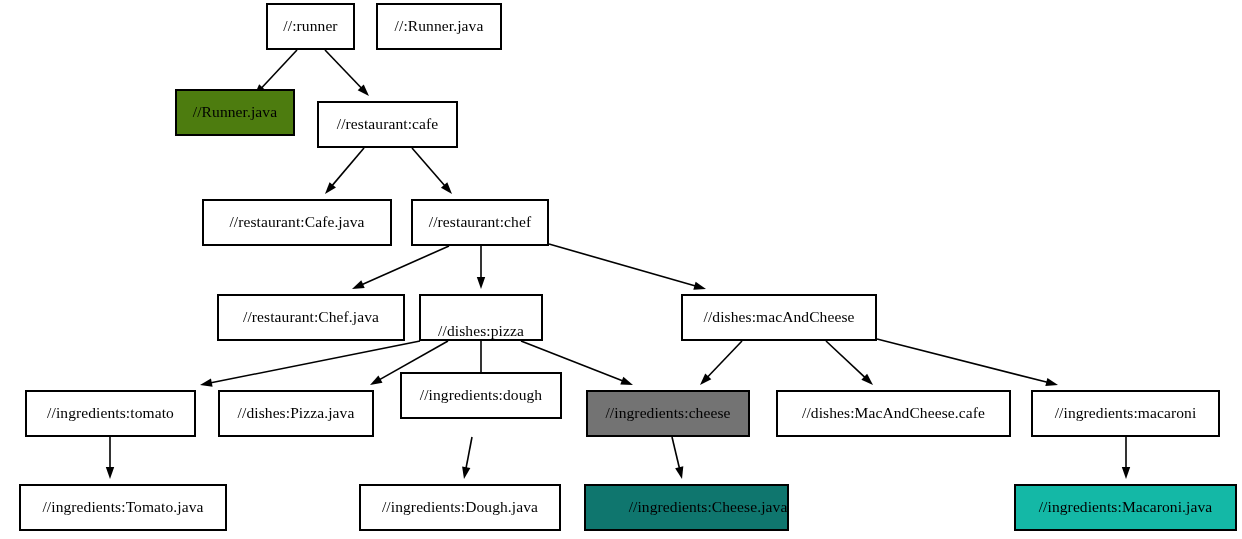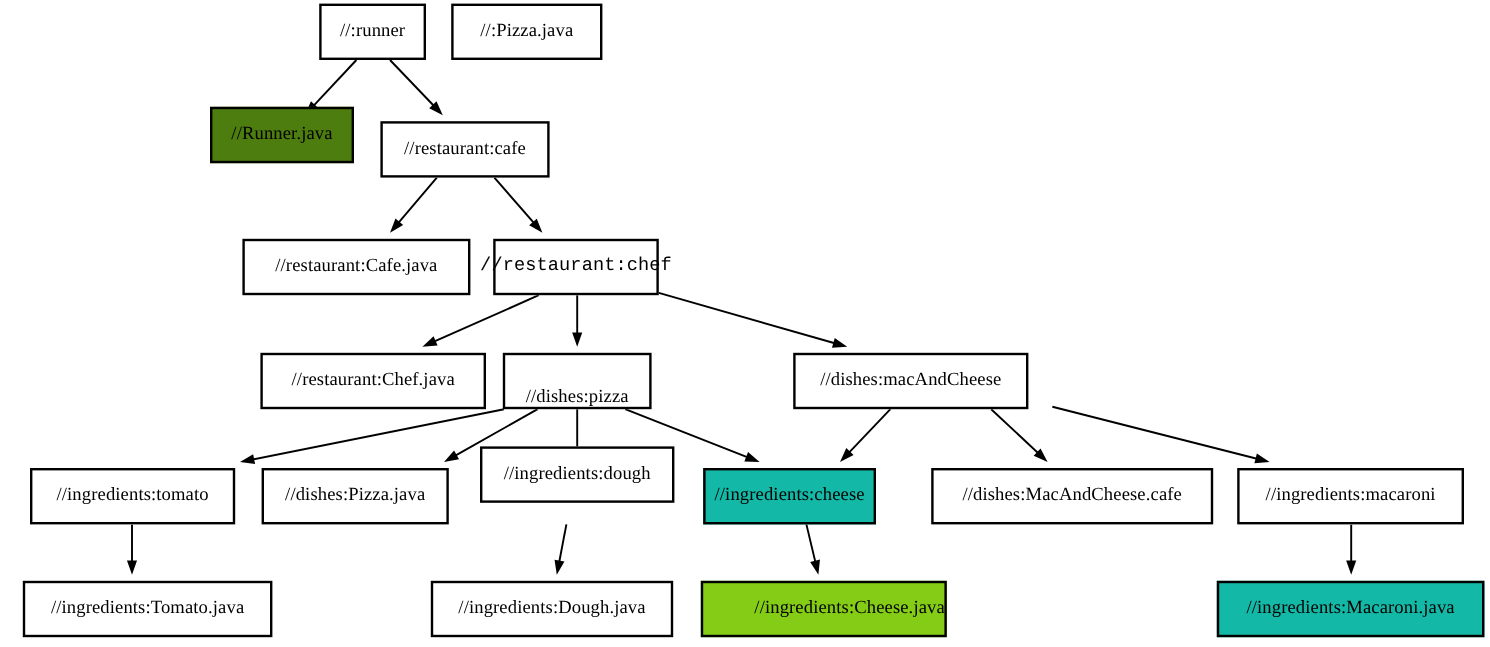--- a/index.html
+++ b/index.html
@@ -80,66 +80,66 @@
       <polygon points="462.1195233157056,466.42606634979234 470.37116727365435,467.99780805606827 464,479" fill="#000000"></polygon>
       <line x1="672" y1="437" x2="679.6837947269396" y2="469.2719378531463" stroke="#000000" stroke-width="1.6"></line>
       <polygon points="675.1347675706489,468.29913163846095 683.306339774006,466.3535192090902 682,479" fill="#000000"></polygon>
       <line x1="1126" y1="437" x2="1126" y2="469" stroke="#000000" stroke-width="1.6"></line>
       <polygon points="1121.8,467 1130.2,467 1126,479" fill="#000000"></polygon>
     </svg>
 <div class="graph-node" style="left: 266px; top: 3px; width: 89px; height: 47px; border-color: rgb(0, 0, 0); background: rgb(255, 255, 255); color: rgb(0, 0, 0);">
       <span class="node-label">//:runner</span>
     </div>
     <div class="graph-node" style="left: 376px; top: 3px; width: 126px; height: 47px; border-color: rgb(0, 0, 0); background: rgb(255, 255, 255); color: rgb(0, 0, 0);">
-      <span class="node-label">//:Pizza.java</span>
+      <span class="node-label">//:Runner.java</span>
     </div>
     <div class="graph-node" style="left: 175px; top: 89px; width: 120px; height: 47px; border-color: rgb(0, 0, 0); background: #4d7c0f; color: rgb(0, 0, 0);">
       <span class="node-label">//Runner.java</span>
     </div>
     <div class="graph-node" style="left: 317px; top: 101px; width: 141px; height: 47px; border-color: rgb(0, 0, 0); background: rgb(255, 255, 255); color: rgb(0, 0, 0);">
       <span class="node-label">//restaurant:cafe</span>
     </div>
     <div class="graph-node" style="left: 202px; top: 199px; width: 190px; height: 47px; border-color: rgb(0, 0, 0); background: rgb(255, 255, 255); color: rgb(0, 0, 0);">
       <span class="node-label">//restaurant:Cafe.java</span>
     </div>
-    <div class="graph-node" style="left: 411px; top: 199px; width: 138px; height: 47px; border-color: rgb(0, 0, 0); background: rgb(255, 255, 255); color: rgb(0, 0, 0); font-family: Liberation Mono, monospace;">
+    <div class="graph-node" style="left: 411px; top: 199px; width: 138px; height: 47px; border-color: rgb(0, 0, 0); background: rgb(255, 255, 255); color: rgb(0, 0, 0);">
       <span class="node-label">//restaurant:chef</span>
     </div>
     <div class="graph-node" style="left: 217px; top: 294px; width: 188px; height: 47px; border-color: rgb(0, 0, 0); background: rgb(255, 255, 255); color: rgb(0, 0, 0);">
       <span class="node-label">//restaurant:Chef.java</span>
     </div>
     <div class="graph-node" style="left: 419px; top: 294px; width: 124px; height: 47px; border-color: rgb(0, 0, 0); background: rgb(255, 255, 255); color: rgb(0, 0, 0); align-items: flex-end;">
       <span class="node-label">//dishes:pizza</span>
     </div>
-    <div class="graph-node" style="left: 661px; top: 294px; width: 196px; height: 47px; border-color: rgb(0, 0, 0); background: rgb(255, 255, 255); color: rgb(0, 0, 0);">
+    <div class="graph-node" style="left: 681px; top: 294px; width: 196px; height: 47px; border-color: rgb(0, 0, 0); background: rgb(255, 255, 255); color: rgb(0, 0, 0);">
       <span class="node-label">//dishes:macAndCheese</span>
     </div>
     <div class="graph-node" style="left: 25px; top: 390px; width: 171px; height: 47px; border-color: rgb(0, 0, 0); background: rgb(255, 255, 255); color: rgb(0, 0, 0);">
       <span class="node-label">//ingredients:tomato</span>
     </div>
     <div class="graph-node" style="left: 218px; top: 390px; width: 156px; height: 47px; border-color: rgb(0, 0, 0); background: rgb(255, 255, 255); color: rgb(0, 0, 0);">
       <span class="node-label">//dishes:Pizza.java</span>
     </div>
     <div class="graph-node" style="left: 400px; top: 372px; width: 162px; height: 47px; border-color: rgb(0, 0, 0); background: rgb(255, 255, 255); color: rgb(0, 0, 0);">
       <span class="node-label">//ingredients:dough</span>
     </div>
-    <div class="graph-node" style="left: 586px; top: 390px; width: 144px; height: 47px; border-color: rgb(0, 0, 0); background: #14b8a6; color: rgb(0, 0, 0);">
+    <div class="graph-node" style="left: 586px; top: 390px; width: 164px; height: 47px; border-color: rgb(0, 0, 0); background: #737373; color: rgb(0, 0, 0);">
       <span class="node-label">//ingredients:cheese</span>
     </div>
     <div class="graph-node" style="left: 776px; top: 390px; width: 235px; height: 47px; border-color: rgb(0, 0, 0); background: rgb(255, 255, 255); color: rgb(0, 0, 0);">
       <span class="node-label">//dishes:MacAndCheese.cafe</span>
     </div>
     <div class="graph-node" style="left: 1031px; top: 390px; width: 189px; height: 47px; border-color: rgb(0, 0, 0); background: rgb(255, 255, 255); color: rgb(0, 0, 0);">
       <span class="node-label">//ingredients:macaroni</span>
     </div>
     <div class="graph-node" style="left: 19px; top: 484px; width: 208px; height: 47px; border-color: rgb(0, 0, 0); background: rgb(255, 255, 255); color: rgb(0, 0, 0);">
       <span class="node-label">//ingredients:Tomato.java</span>
     </div>
     <div class="graph-node" style="left: 359px; top: 484px; width: 202px; height: 47px; border-color: rgb(0, 0, 0); background: rgb(255, 255, 255); color: rgb(0, 0, 0);">
       <span class="node-label">//ingredients:Dough.java</span>
     </div>
-    <div class="graph-node" style="left: 584px; top: 484px; width: 205px; height: 47px; border-color: rgb(0, 0, 0); background: #84cc16; color: rgb(0, 0, 0); padding-left: 43px;">
+    <div class="graph-node" style="left: 584px; top: 484px; width: 205px; height: 47px; border-color: rgb(0, 0, 0); background: #0f766e; color: rgb(0, 0, 0); padding-left: 43px;">
       <span class="node-label">//ingredients:Cheese.java</span>
     </div>
     <div class="graph-node" style="left: 1014px; top: 484px; width: 223px; height: 47px; border-color: rgb(0, 0, 0); background: #14b8a6; color: rgb(0, 0, 0);">
       <span class="node-label">//ingredients:Macaroni.java</span>
     </div>
   </div>
 
 </body></html>

